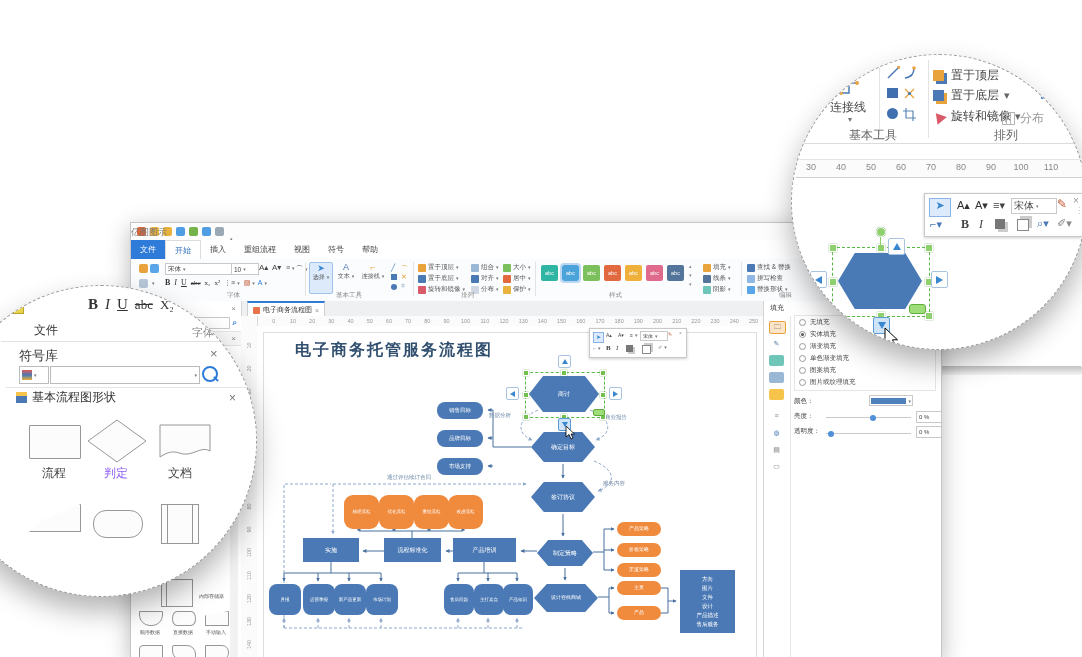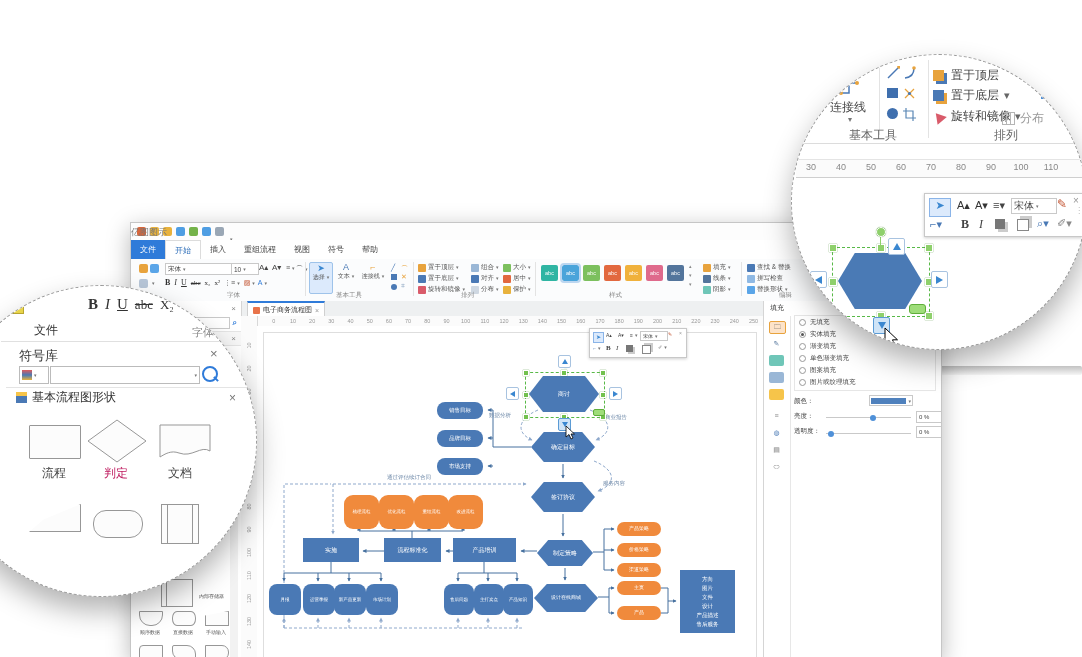--- a/index.html
+++ b/index.html
@@ -337,20 +337,21 @@
           <span>100</span>
           <span>110</span>
           <span>120</span>
           <span>130</span>
           <span>140</span>
         </div>
       </div>
 
     <div class="canvas">
       <div class="pageb"></div>
+      <div class="ctitle">电子商务托管服务流程图</div>
 
       <svg class="a" style="left:0;top:0" width="507" height="342">
         <defs>
           <marker id="ar" markerWidth="6" markerHeight="6" refX="3.5" refY="2" orient="auto">
               <path d="M0,0 L4,2 L0,4 Z" fill="#46709f"></path>
             </marker>
           <marker id="ard" markerWidth="6" markerHeight="6" refX="3.5" refY="2" orient="auto">
               <path d="M0,0 L4,2 L0,4 Z" fill="#8fa9cc"></path>
             </marker>
         </defs>
@@ -591,21 +592,21 @@
       <span class="cx" style="margin-left:auto;font-size:12px;color:#777"></span>
     </div>
     <div class="shp" style="left:83px;top:139px;width:50px;height:32px;border-radius:1px"></div>
     <svg class="a" style="left:141px;top:133px" width="60" height="44">
         <polygon points="30,1 59,22 30,43 1,22" fill="#fcfcfc" stroke="#979797"></polygon>
       </svg>
     <svg class="a" style="left:213px;top:138px" width="52" height="36">
         <path d="M1,1 H51 V27 C42,21 33,34 20,29 C12,26 6,30 1,33 Z" fill="#fcfcfc" stroke="#979797"></path>
       </svg>
     <span class="a" style="left:96px;top:179px;font-size:12px;color:#444">流程</span>
-    <span class="a" style="left:158px;top:179px;font-size:12px;color:#be185d">判定</span>
+    <span class="a" style="left:158px;top:179px;font-size:12px;color:#8b5cf6">判定</span>
     <span class="a" style="left:222px;top:179px;font-size:12px;color:#444">文档</span>
     <div class="shp" style="left:83px;top:218px;width:50px;height:26px;clip-path:polygon(0 100%,100% 100%,100% 0,28% 55%)"></div>
     <div class="shp" style="left:147px;top:224px;width:48px;height:26px;border-radius:13px"></div>
     <div class="shp" style="left:215px;top:218px;width:36px;height:38px">
         <div style="border-left:1px solid #979797;border-right:1px solid #979797;height:100%;margin:0 5px"></div>
       </div>
   </div>
 
   <div class="circ" style="left:791px;top:54px;width:294px;height:294px;z-index:6">
 

